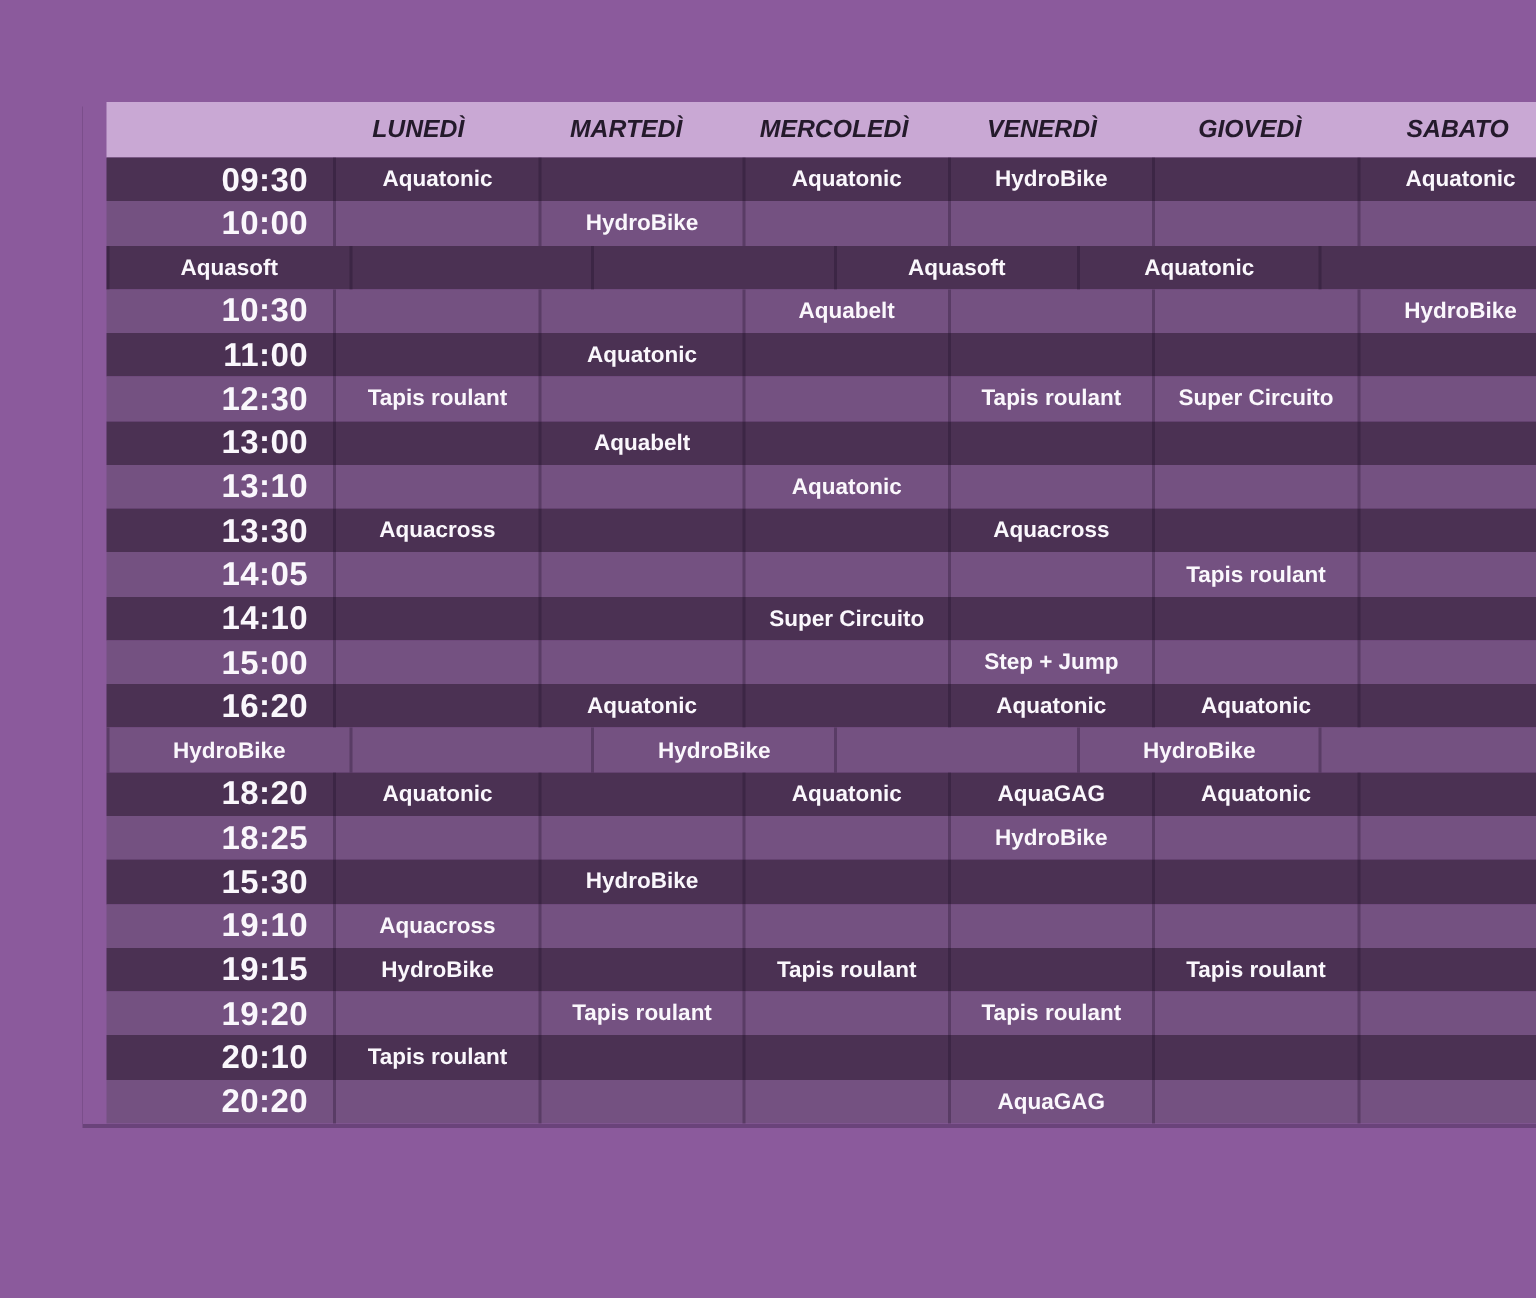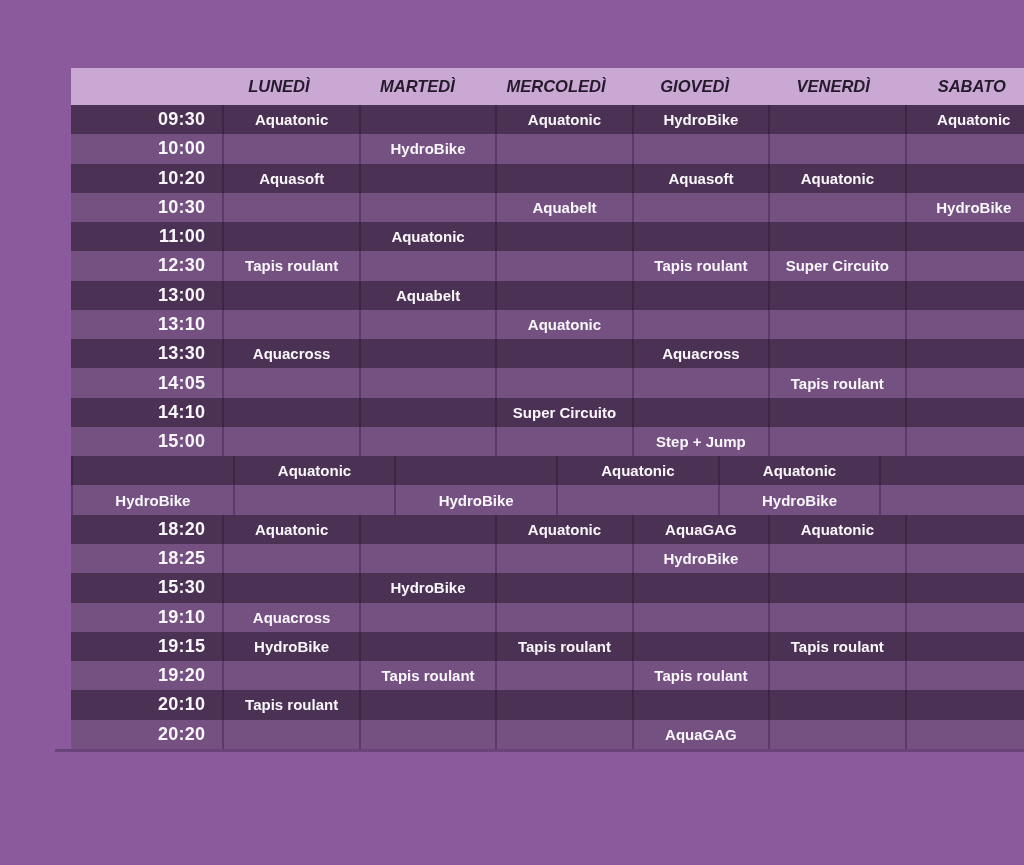--- a/index.html
+++ b/index.html
@@ -60,37 +60,37 @@
     color: var(--cell-text);
     font-weight: bold;
     font-size: 15px;
     white-space: nowrap;
     overflow: hidden;
   }
   .cell.day { border-left: 2px solid var(--separator); }
   .cell.time {
     justify-content: flex-end;
     padding-right: 17px;
-    font-size: 18px;
+    font-size: 22px;
     border-left: none;
     letter-spacing: 0.3px;
   }
 </style>
 </head>
 <body>
 
 <div class="stage">
   <div class="schedule-table">
     <div class="header-row">
         <div class="header-cell"></div>
         <div class="header-cell">LUNEDÌ</div>
         <div class="header-cell">MARTEDÌ</div>
         <div class="header-cell">MERCOLEDÌ</div>
+        <div class="header-cell">VENERDÌ</div>
         <div class="header-cell">GIOVEDÌ</div>
-        <div class="header-cell">VENERDÌ</div>
         <div class="header-cell">SABATO</div>
       </div>
     <div class="table-body">
         <div class="row dark">
           <div class="cell time">09:30</div>
           <div class="cell day">Aquatonic</div>
           <div class="cell day"></div>
           <div class="cell day">Aquatonic</div>
           <div class="cell day">HydroBike</div>
           <div class="cell day"></div>
@@ -99,21 +99,20 @@
         <div class="row light">
           <div class="cell time">10:00</div>
           <div class="cell day"></div>
           <div class="cell day">HydroBike</div>
           <div class="cell day"></div>
           <div class="cell day"></div>
           <div class="cell day"></div>
           <div class="cell day"></div>
         </div>
         <div class="row dark">
-          <div class="cell time">10:20</div>
           <div class="cell day">Aquasoft</div>
           <div class="cell day"></div>
           <div class="cell day"></div>
           <div class="cell day">Aquasoft</div>
           <div class="cell day">Aquatonic</div>
           <div class="cell day"></div>
         </div>
         <div class="row light">
           <div class="cell time">10:30</div>
           <div class="cell day"></div>
@@ -189,20 +188,21 @@
         <div class="row light">
           <div class="cell time">15:00</div>
           <div class="cell day"></div>
           <div class="cell day"></div>
           <div class="cell day"></div>
           <div class="cell day">Step + Jump</div>
           <div class="cell day"></div>
           <div class="cell day"></div>
         </div>
         <div class="row dark">
+          <div class="cell time">16:20</div>
           <div class="cell day"></div>
           <div class="cell day">Aquatonic</div>
           <div class="cell day"></div>
           <div class="cell day">Aquatonic</div>
           <div class="cell day">Aquatonic</div>
           <div class="cell day"></div>
         </div>
         <div class="row light">
           <div class="cell day">HydroBike</div>
           <div class="cell day"></div>

